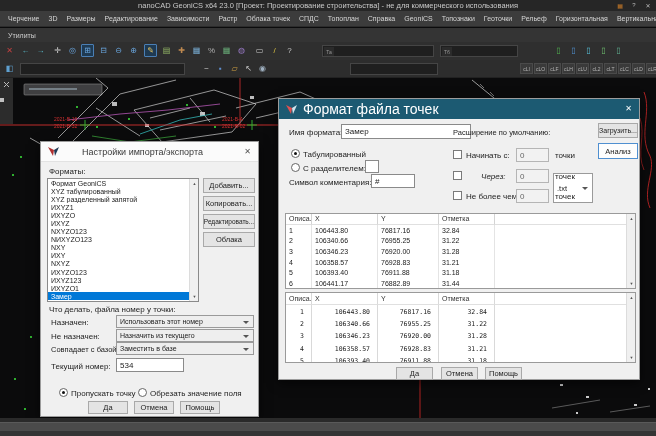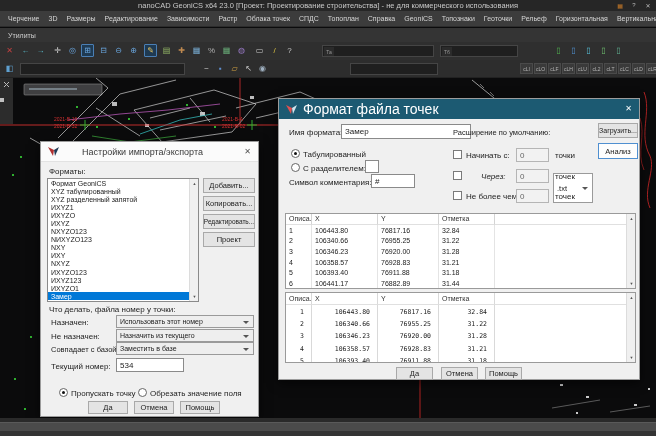--- a/index.html
+++ b/index.html
@@ -260,21 +260,21 @@
       <div class="li">ИXYZO1</div>
       <div class="li sel">Замер</div>
       <div class="sb" style="right:0;top:0;height:122px;">
         <span class="a" style="top:0;">▲</span>
         <span class="a" style="bottom:0;">▼</span>
       </div>
     </div>
     <div class="btn" style="left:162px;top:36px;width:52px;height:15px;">Добавить...</div>
     <div class="btn" style="left:162px;top:54px;width:52px;height:15px;">Копировать...</div>
     <div class="btn" style="left:162px;top:72px;width:52px;height:15px;font-size:6.5px;">Редактировать...</div>
-    <div class="btn" style="left:162px;top:90px;width:52px;height:15px;">Проект</div>
+    <div class="btn" style="left:162px;top:90px;width:52px;height:15px;">Облака</div>
 
     <span class="lbl" style="left:8px;top:163px;">Что делать, файла номер у точки:</span>
     <span class="lbl" style="left:10px;top:176px;">Назначен:</span>
     <div class="combo" style="left:75px;top:173px;width:138px;height:13px;font-size:7px;">Использовать этот номер</div>
     <span class="lbl" style="left:10px;top:190px;">Не назначен:</span>
     <div class="combo" style="left:75px;top:187px;width:138px;height:13px;font-size:7px;">Назначить из текущего</div>
     <span class="lbl" style="left:10px;top:203px;font-size:7.5px;">Совпадает с базой:</span>
     <div class="combo" style="left:75px;top:200px;width:138px;height:13px;font-size:7px;">Заместить в базе</div>
     <span class="lbl" style="left:10px;top:220px;">Текущий номер:</span>
     <div class="inp" style="left:75px;top:216px;width:68px;height:14px;">534</div>

